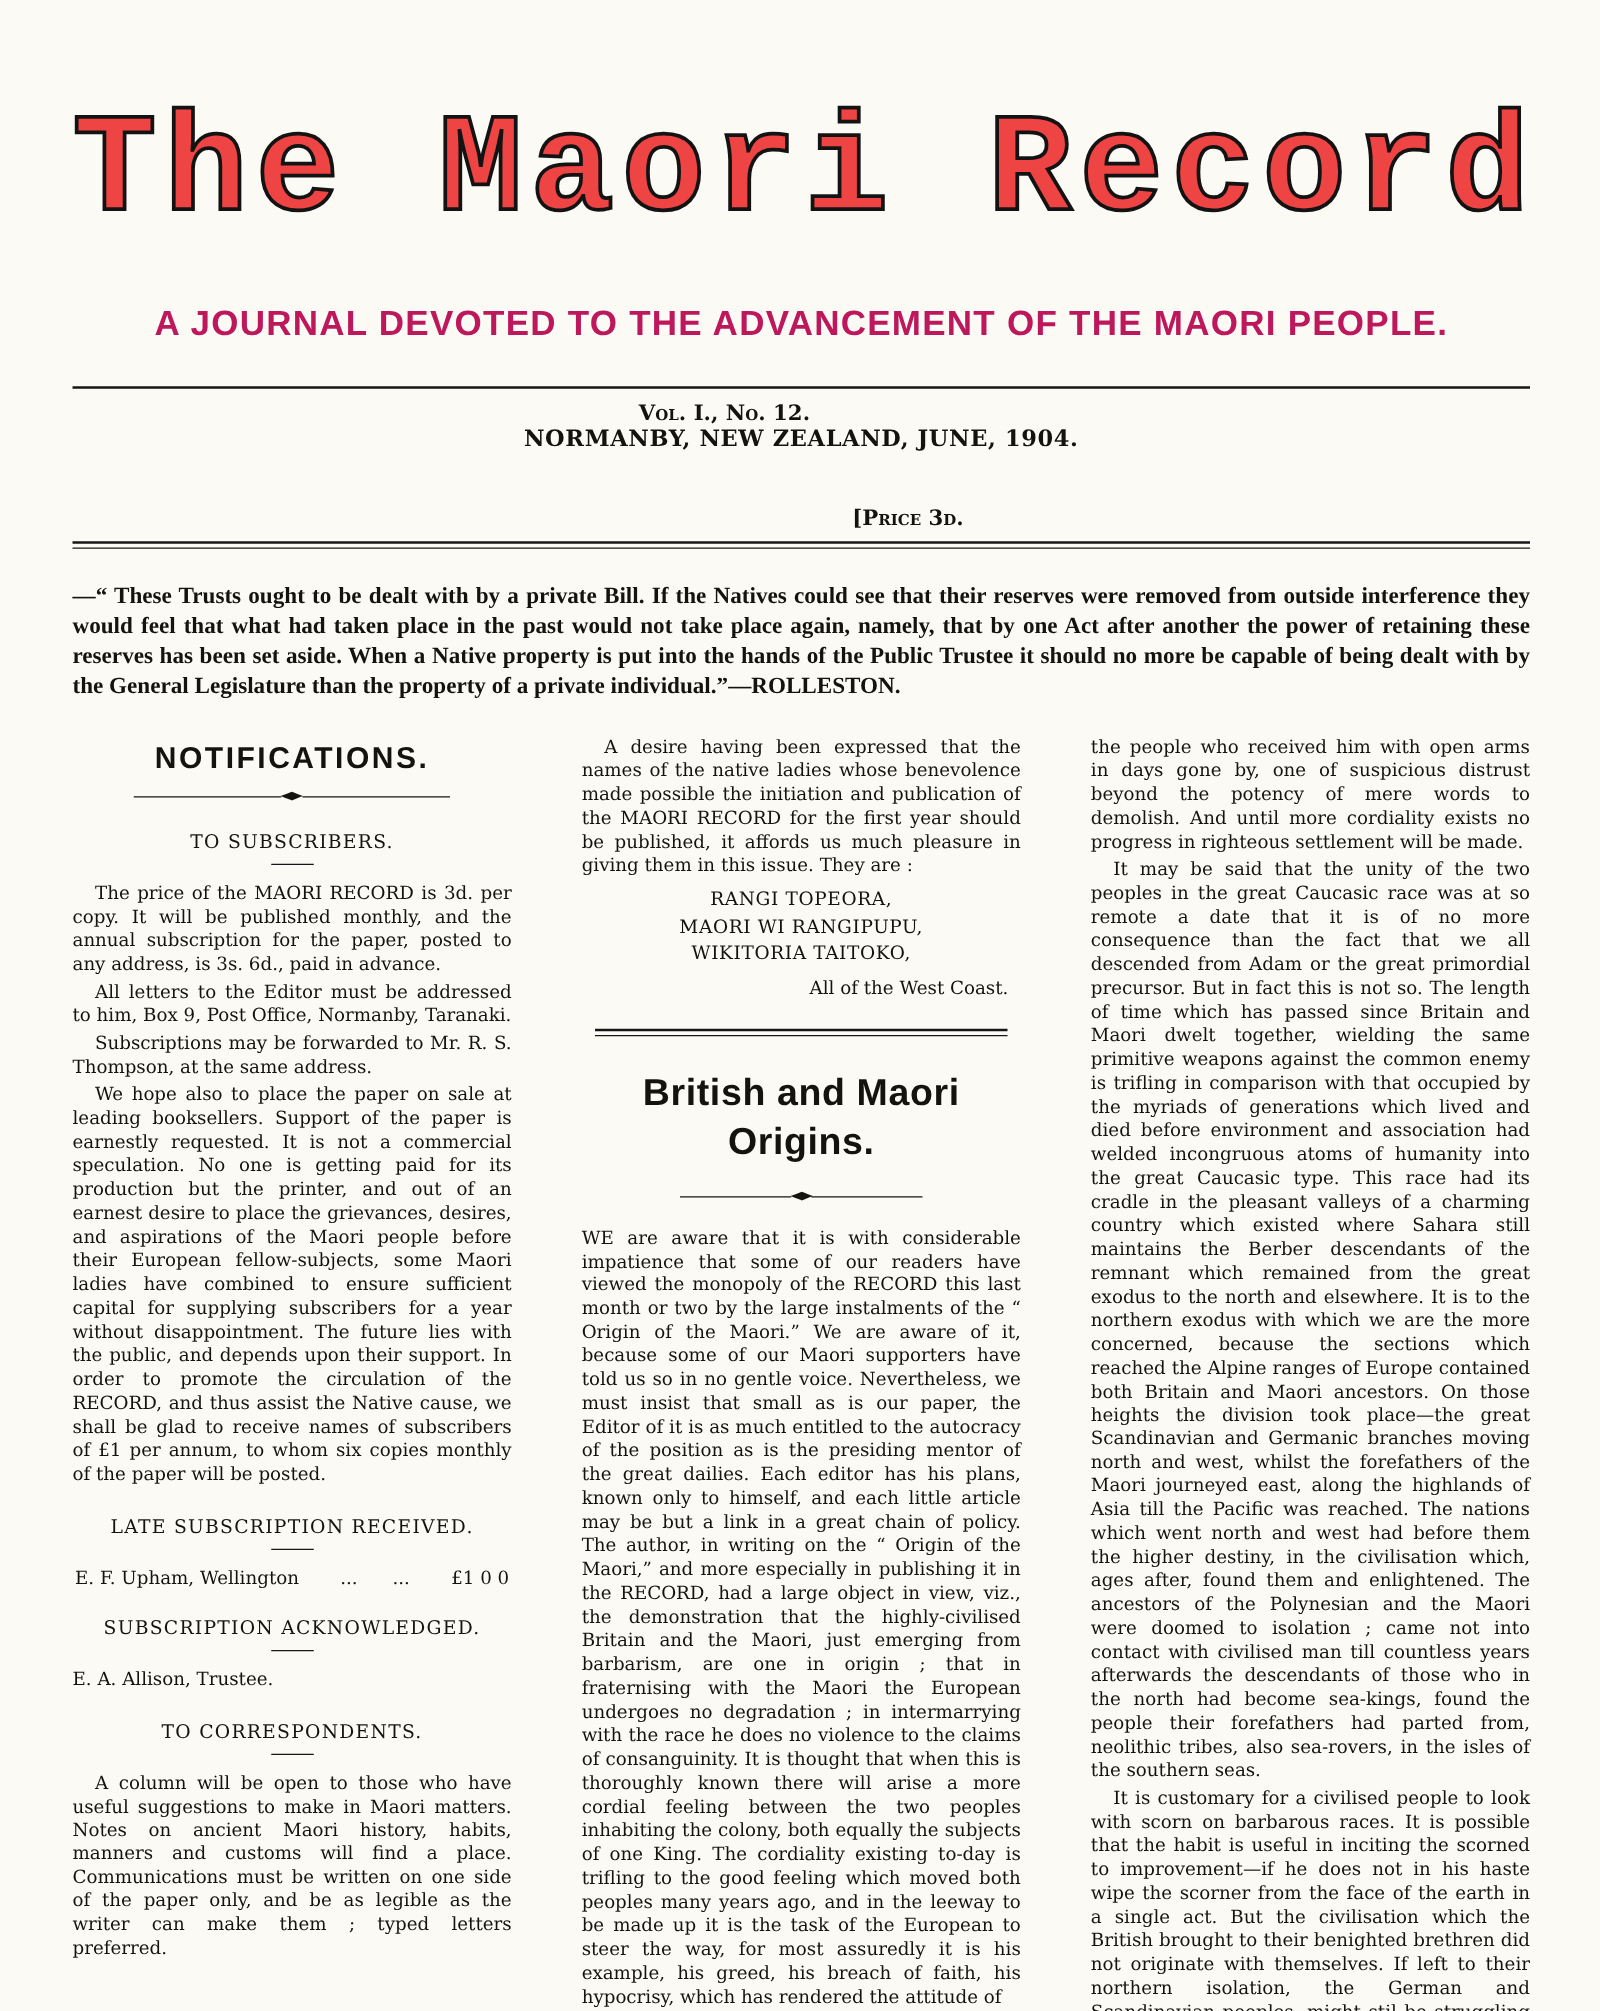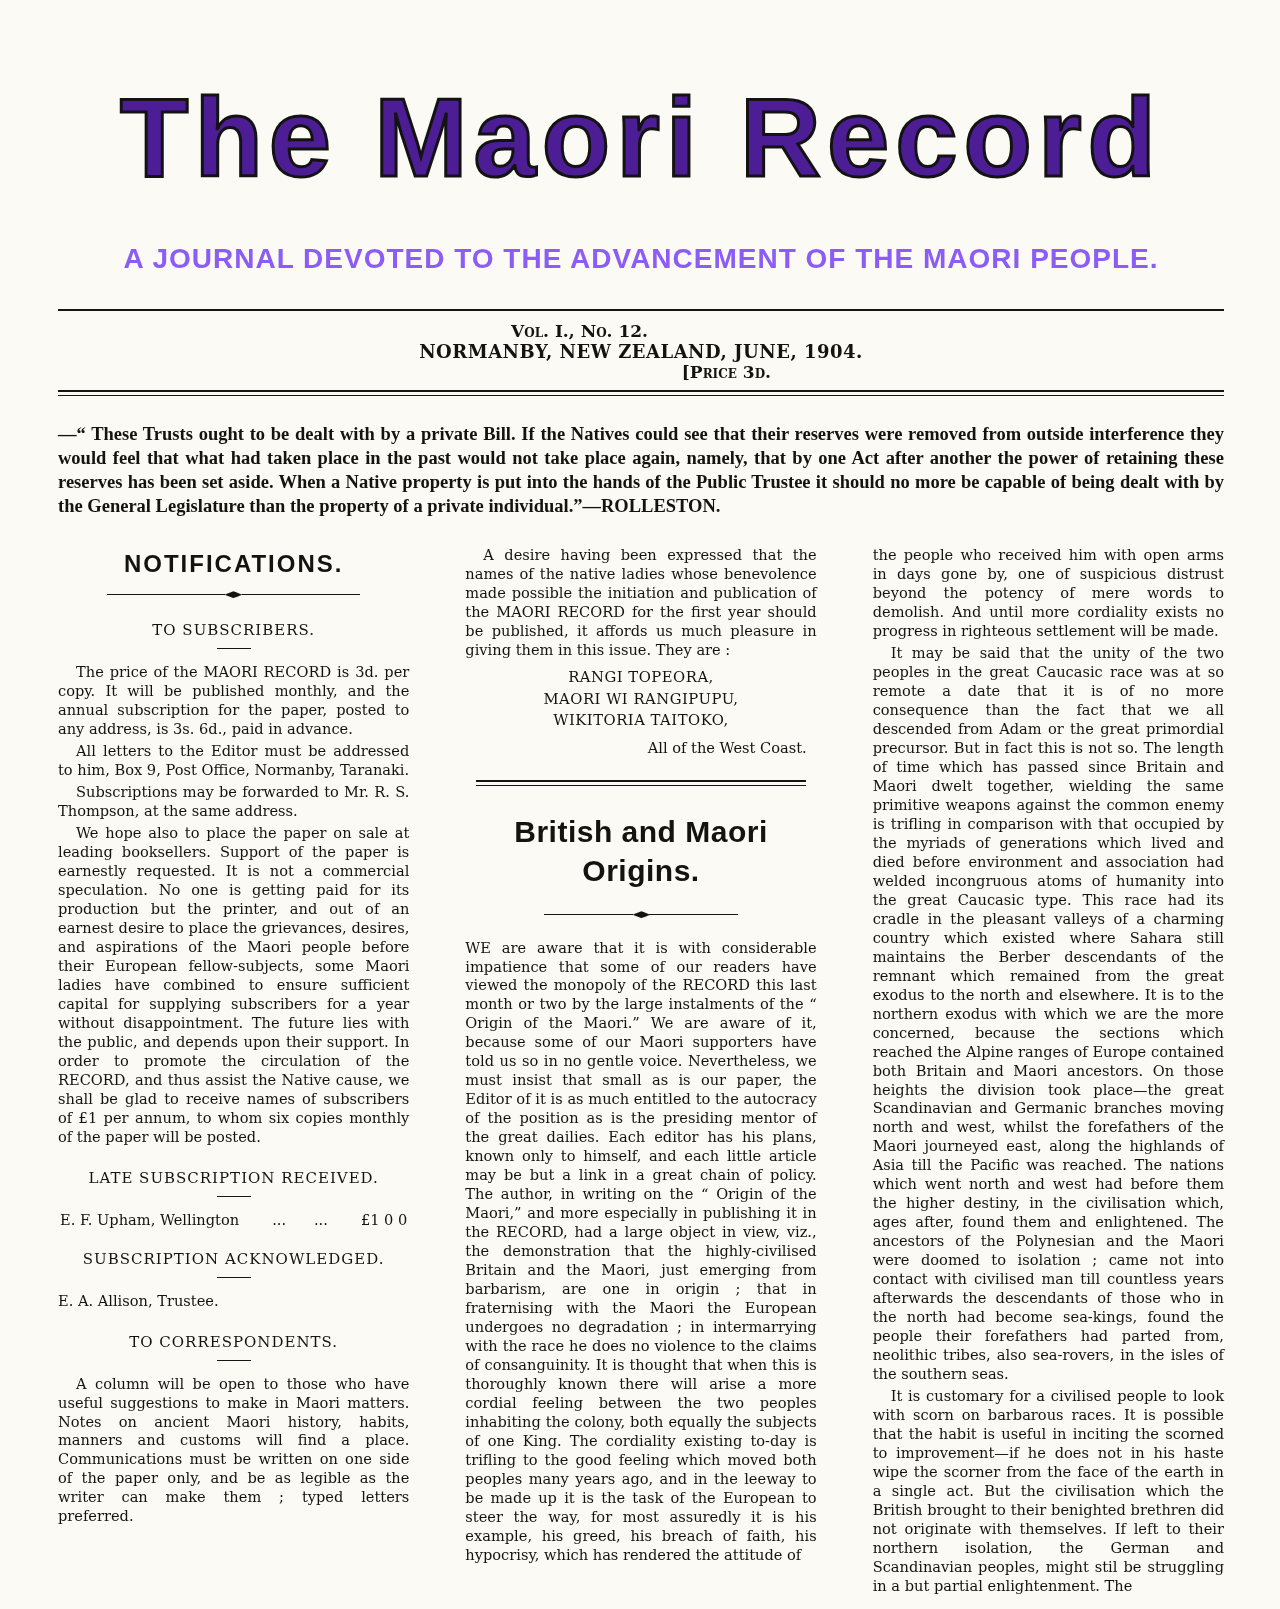--- a/index.html
+++ b/index.html
@@ -8,49 +8,49 @@
     background:#fbfaf4;
     color:#151310;
     font-family:"DejaVu Serif", serif;
     overflow:hidden;
   }
   .page { padding:14px 56px 30px 58px; }
 
   
   .masthead { text-align:center; margin-top:62px; }
   .masthead-title {
-    font-family:Liberation Sans, sans-serif;
+    font-family:Liberation Mono, monospace;
     font-weight:bold;
     font-size:112px;
     line-height:1.1;
     letter-spacing:6px;
-    color:#4c1d95;
+    color:#ef4444;
     -webkit-text-stroke:3px #131313;
     white-space:nowrap;
   }
   .masthead-subtitle {
     margin-top:44px;
     font-family:"Liberation Sans", sans-serif;
     font-weight:bold;
     font-size:28px;
     letter-spacing:1px;
-    color:#8b5cf6;
+    color:#be185d;
   }
 
   
   .dateline-wrap { margin-top:34px; }
   .rule-single { border-top:2px solid #161616; }
   .dateline {
     display:flex; align-items:center; justify-content:space-between;
     padding:10px 8px 8px 8px;
     flex-direction:column;
   }
   .dateline .vol   { font-size:17px; font-weight:bold; font-variant:small-caps; width:260px; }
   .dateline .place { font-size:18px; font-weight:bold; letter-spacing:0.5px; text-align:center; flex:1; }
-  .dateline .price { font-size:17px; font-weight:bold; font-variant:small-caps; width:260px; text-align:right; }
+  .dateline .price { font-size:17px; font-weight:bold; font-variant:small-caps; width:260px; text-align:right;margin-top:43px; }
   .rule-double-b { height:6px; border-top:2px solid #161616; border-bottom:1px solid #161616; }
 
   
   .lead { margin-top:26px; text-align:justify; }
   .lead-heading {
     float:left;
     font-family:"Liberation Serif", serif;
     font-weight:bold;
     font-size:40px;
     line-height:0.95;

